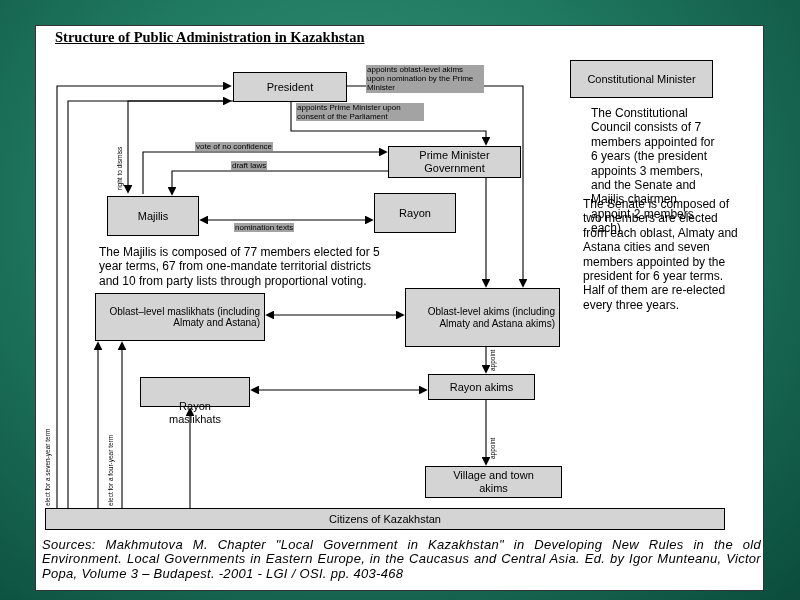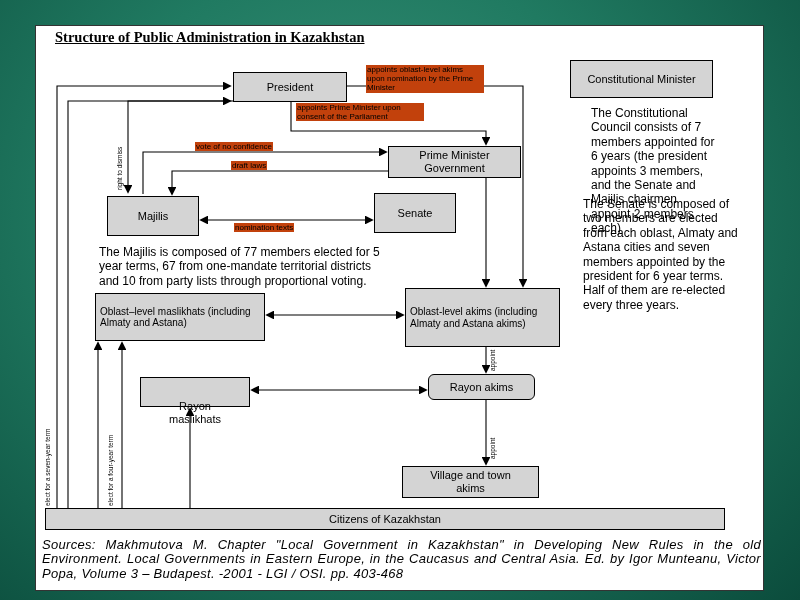--- a/index.html
+++ b/index.html
@@ -18,22 +18,22 @@
     font-family:"Liberation Serif", serif; font-size:14.5px; font-weight:bold;
     text-decoration:underline; white-space:nowrap;
   }
   svg.arrows { position:absolute; left:0; top:0; pointer-events:none; }
   svg.arrows polyline { fill:none; stroke:#000; stroke-width:1.1; }
   .box {
     position:absolute; background:#d4d4d4; border:1px solid #000;
     display:flex; align-items:center; justify-content:center;
     text-align:center; font-size:11px; line-height:1.15;
   }
-  .box.leftalign { justify-content:flex-start; text-align:left; padding:2px 4px; font-size:10px; }
-  .elabel { position:absolute; font-size:8px; line-height:1.15; background:#c2410c; padding:0 1px; }
+  .box.leftalign { justify-content:flex-start; text-align:right; padding:2px 4px; font-size:10px; }
+  .elabel { position:absolute; font-size:8px; line-height:1.15; background:#a3a3a3; padding:0 1px; }
   .note { position:absolute; font-size:12px; line-height:1.2; }
   .vtext {
     position:absolute; writing-mode:vertical-rl; transform:rotate(180deg);
     font-size:6.5px; white-space:nowrap;
   }
   .sources {
     position:absolute; left:42px; top:538px; width:719px;
     font-size:13px; font-style:italic; line-height:1.1;
     text-align:justify; letter-spacing:0.3px;
   }
@@ -83,33 +83,33 @@
 </svg>
 
 <div class="box" style="left:233px;top:72px;width:114px;height:30px;">President</div>
 
 <div class="box" style="left:570px;top:60px;width:143px;height:38px;">Constitutional Minister</div>
 
 <div class="box" style="left:388px;top:146px;width:133px;height:32px;">Prime Minister Government</div>
 
 <div class="box" style="left:107px;top:196px;width:92px;height:40px;">Majilis</div>
 
-<div class="box" style="left:374px;top:193px;width:82px;height:40px;">Senate</div>
+<div class="box" style="left:374px;top:193px;width:82px;height:40px;">Rayon</div>
 
 <div class="box leftalign" style="left:95px;top:293px;width:170px;height:48px;">Oblast–level maslikhats (including Almaty and Astana)</div>
 
 <div class="box leftalign" style="left:405px;top:288px;width:155px;height:59px;">Oblast-level akims (including Almaty and Astana akims)</div>
 
 <div class="box" style="left:140px;top:377px;width:110px;height:30px;">
   <span style="max-width:64px;display:inline-block;margin-top:42px;">Rayon maslikhats</span>
 </div>
 
-<div class="box" style="left:428px;top:374px;width:107px;height:26px;border-radius:6px;">Rayon akims</div>
+<div class="box" style="left:428px;top:374px;width:107px;height:26px;">Rayon akims</div>
 
-<div class="box" style="left:402px;top:466px;width:137px;height:32px;">
+<div class="box" style="left:425px;top:466px;width:137px;height:32px;">
   <span style="max-width:110px;display:inline-block;">Village and town akims</span>
 </div>
 
 <div class="box" style="left:45px;top:508px;width:680px;height:22px;">Citizens of Kazakhstan</div>
 
 <div class="elabel" style="left:366px;top:65px;width:118px;">appoints oblast-level akims upon nomination by the Prime Minister</div>
 
 <div class="elabel" style="left:296px;top:103px;width:128px;">appoints Prime Minister upon consent of the Parliament</div>
 
 <div class="elabel" style="left:195px;top:142px;">vote of no confidence</div>

